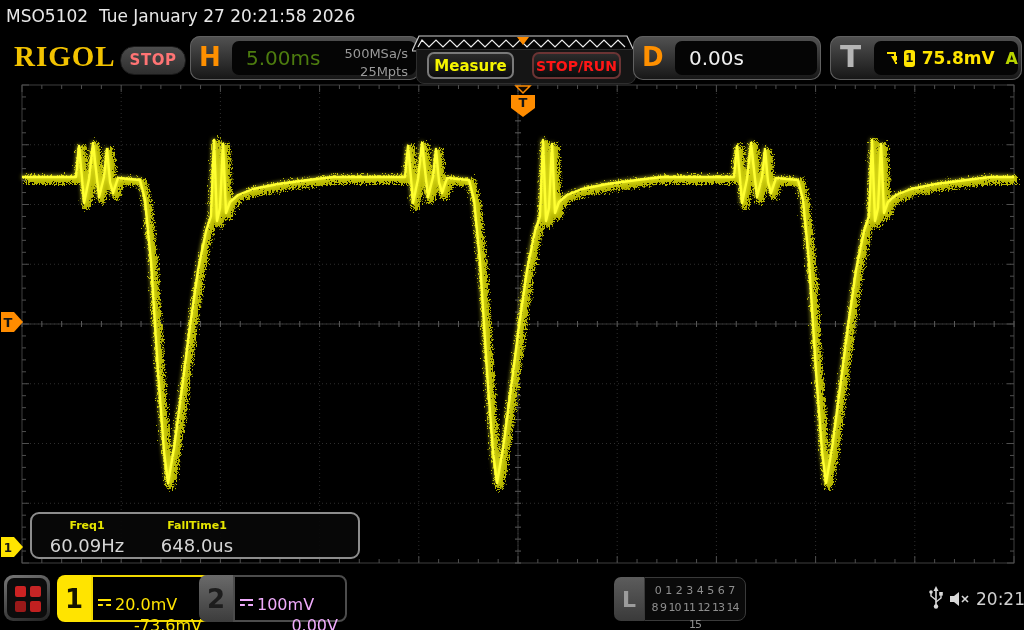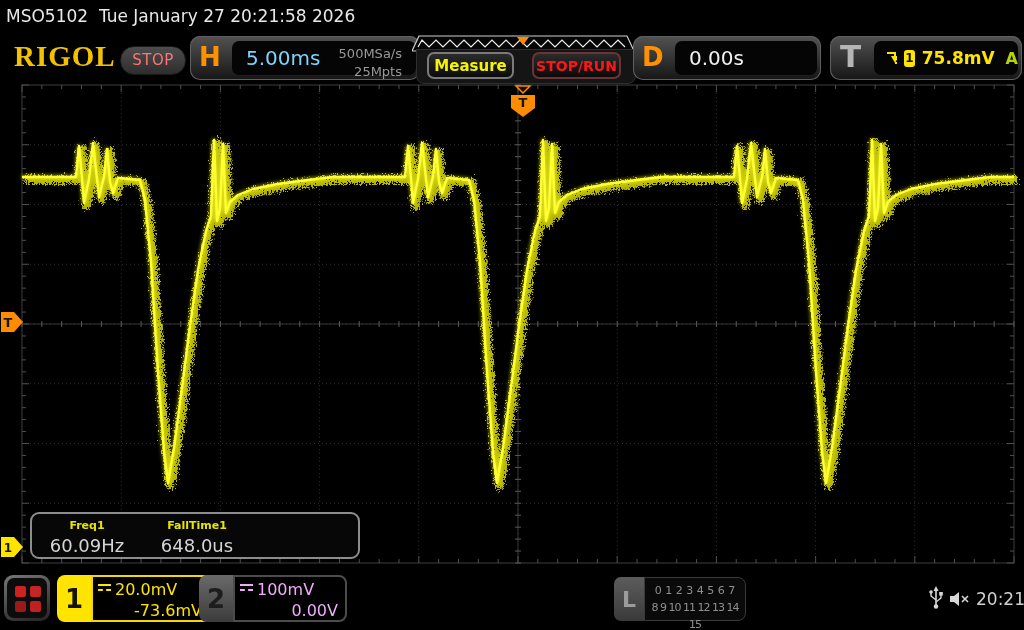--- a/index.html
+++ b/index.html
@@ -5,27 +5,27 @@
   html,body{margin:0;padding:0;background:#000;}
   .screen{position:relative;width:1024px;height:630px;background:#000;overflow:hidden;
           font-family:"DejaVu Sans","Liberation Sans",sans-serif;}
   
   .titlebar{position:absolute;left:6px;top:6px;color:#e8e8e8;font-size:17px;white-space:pre;}
   
   .logo{position:absolute;left:14px;top:40px;font-family:Liberation Serif, serif;
         font-weight:bold;font-size:29px;color:#f2c200;letter-spacing:1px;}
   .stop-badge{position:absolute;left:120px;top:46px;width:64px;height:27px;border-radius:14px;
         background:linear-gradient(180deg,#4c4c4c,#2e2e2e);border:1px solid #1a1a1a;
-        color:#ff7474;font-weight:normal;font-size:15px;text-align:center;line-height:27px;letter-spacing:.5px;}
+        color:#ff7474;font-weight:bold;font-size:15px;text-align:center;line-height:27px;letter-spacing:.5px;}
   .panel{position:absolute;background:linear-gradient(180deg,#525252,#161616);border-radius:10px;
         box-shadow:inset 0 0 0 1px #606060;}
   .panel-inner{position:absolute;background:#050505;border-radius:7px;}
   .h-letter,.d-letter{position:absolute;font-size:26px;font-weight:bold;color:#ff9000;left:9px;top:6px;}
   .h-value,.d-value{position:absolute;left:52px;top:10px;font-size:20px;color:#f0f0f0;}
-  .h-rate{position:absolute;right:14px;top:4px;text-align:right;font-size:13px;color:#9a9a9a;line-height:1.35;}
+  .h-rate{position:absolute;right:8px;top:4px;text-align:right;font-size:13px;color:#9a9a9a;line-height:1.35;}
   .t-letter{position:absolute;left:10px;top:2px;font-size:31px;font-weight:bold;color:#b5b5b5;}
   .t-inner{display:flex;align-items:center;gap:7px;padding-left:12px;}
   .t-badge{width:17px;height:17px;background:#ffe400;border-radius:3px;color:#111;font-size:12px;
         font-weight:bold;display:flex;align-items:center;justify-content:center;}
   .t-level{color:#ffe400;font-size:17px;font-weight:bold;}
   .t-sweep{color:#b8d400;font-size:16px;font-weight:bold;margin-left:4px;}
   .btn-shelf{position:absolute;left:416px;top:49px;width:218px;height:33px;background:#151515;
         border:1px solid #2e2e2e;border-radius:0 0 8px 8px;}
   .btn{position:absolute;top:52px;height:27px;background:linear-gradient(180deg,#2b2b2b,#0b0b0b);
         border:2px solid #7a7a7a;border-radius:7px;font-weight:bold;font-size:15px;
@@ -42,21 +42,21 @@
   .quick-btn{position:absolute;left:4px;top:575px;width:46px;height:46px;border-radius:9px;
         background:linear-gradient(160deg,#777,#222);}
   .quick-inner{position:absolute;left:3px;top:3px;right:3px;bottom:3px;background:#0c0c0c;border-radius:7px;}
   .qsq{position:absolute;width:11px;height:11px;border-radius:2px;}
   .ch{position:absolute;top:575px;height:47px;display:flex;}
   .ch1{left:57px;} .ch2{left:199px;}
   .ch-tab{width:34px;border-radius:8px 0 0 8px;font-size:26px;font-weight:bold;
         display:flex;align-items:center;justify-content:center;}
   .ch1 .ch-tab{background:#ffe400;color:#141400;}
   .ch2 .ch-tab{background:linear-gradient(180deg,#6a6a6a,#3c3c3c);color:#1d1d1d;}
-  .ch-box{width:104px;background:#000;border-radius:0 8px 8px 0;padding:3px 7px 0 5px;box-sizing:content-box;}
+  .ch-box{width:104px;background:#000;border-radius:0 8px 8px 0;padding:18px 7px 0 5px;box-sizing:content-box;}
   .ch1 .ch-box{border:2px solid #f0d800;color:#ffe400;}
   .ch2 .ch-box{border:2px solid #4c4c4c;color:#f0abfc;width:98px;}
   .ch-line1{font-size:16px;display:flex;align-items:center;gap:4px;}
   .ch-line2{font-size:16px;text-align:right;margin-top:2px;}
   .dc-icon{display:inline-block;width:13px;height:9px;border-top:2px solid currentColor;position:relative;}
   .dc-icon::after{content:"";position:absolute;left:0;right:0;top:3px;border-top:2px dashed currentColor;}
   .lpanel{position:absolute;left:614px;top:577px;height:44px;display:flex;}
   .l-tab{width:30px;background:linear-gradient(180deg,#5c5c5c,#3a3a3a);border-radius:7px 0 0 7px;
         color:#9c9c9c;font-size:22px;font-weight:bold;display:flex;align-items:center;justify-content:center;}
   .l-box{width:102px;background:#0a0a0a;border:1px solid #3a3a3a;border-radius:0 8px 8px 0;
@@ -405,21 +405,21 @@
       <text x="8" y="552" text-anchor="middle" font-size="12" font-weight="bold" fill="#161616">1</text>
     </g>
   </svg>
 
   <div class="logo">RIGOL</div>
   <div class="stop-badge">STOP</div>
 
   <div class="panel" style="left:190px;top:36px;width:230px;height:44px;">
     <span class="h-letter">H</span>
     <div class="panel-inner" style="left:42px;top:5px;right:4px;bottom:5px;">
-      <span class="h-value" style="left:14px;top:5px;position:absolute;font-size:20px;color:#7dd3fc;">5.00ms</span>
+      <span class="h-value" style="left:14px;top:5px;position:absolute;font-size:20px;color:#4d7c0f;">5.00ms</span>
       <div class="h-rate">
         <div>500MSa/s</div>
         <div>25Mpts</div>
       </div>
     </div>
   </div>
 
   <svg width="222" height="17" style="position:absolute;left:412px;top:35px;">
     <polygon points="0,16 7,1 215,1 222,16" fill="#050505" stroke="#cfcfcf" stroke-width="1.2"></polygon>
     <path id="zigzag" fill="none" stroke="#ededed" stroke-width="1.2" d="M6,12L10,5L17,12L24,5L31,12L38,5L45,12L52,5L59,12L66,5L73,12L80,5L87,12L94,5L101,12L108,5L115,12L122,5L129,12L136,5L143,12L150,5L157,12L164,5L171,12L178,5L185,12L192,5L199,12L206,5L213,12"></path>

